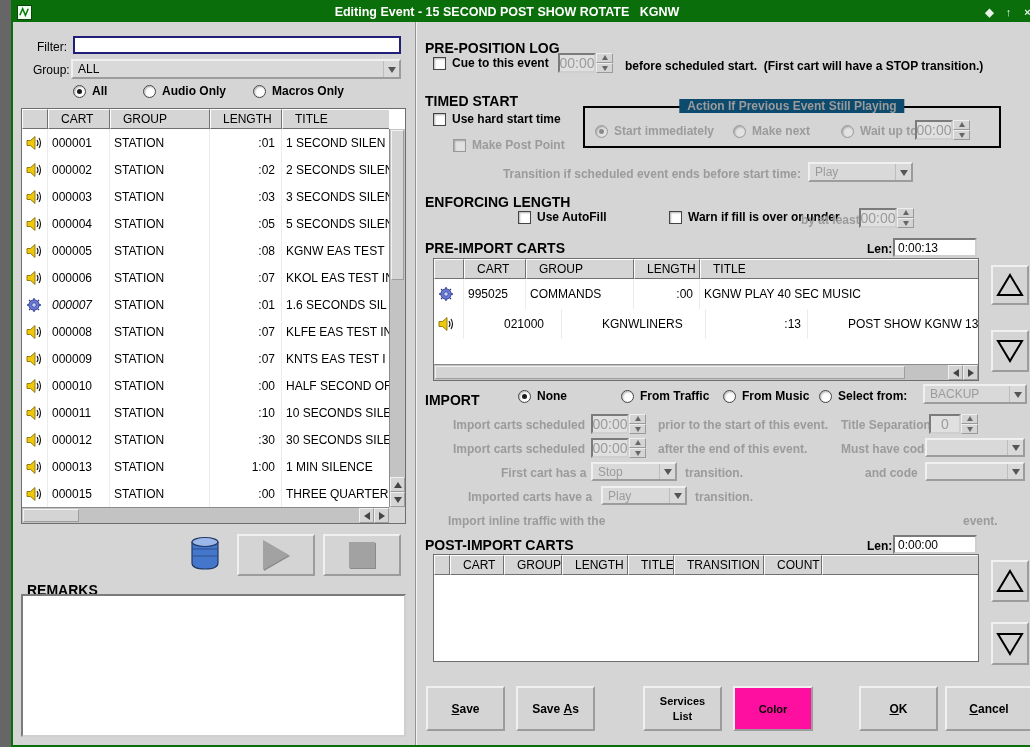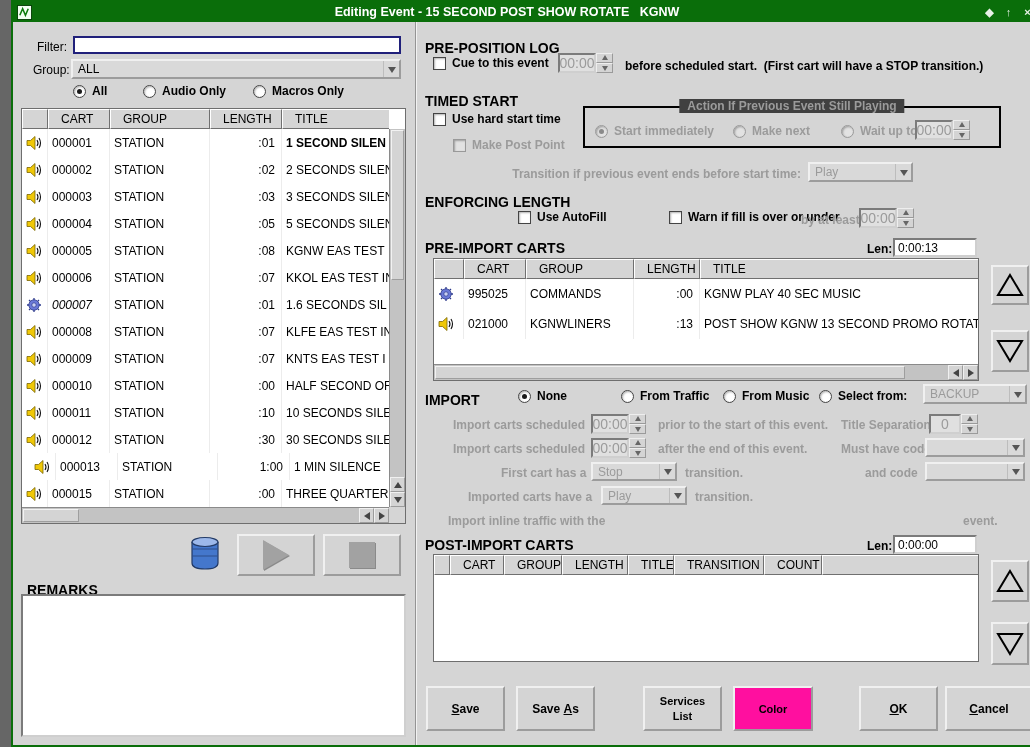--- a/index.html
+++ b/index.html
@@ -64,21 +64,21 @@
   .sarr { width:15px; height:15px; border:1px outset #f0f0f0; background:#d4d4d4; display:flex; align-items:center; justify-content:center; }
   .sarr i { width:0; height:0; border:4px solid transparent; }
   .sarr.u i { border-bottom:6px solid #444; margin-top:-4px; }
   .sarr.d i { border-top:6px solid #444; margin-bottom:-4px; }
   .sarr.l i { border-right:6px solid #444; margin-left:-4px; }
   .sarr.r i { border-left:6px solid #444; margin-right:-4px; }
   .corner { position:absolute; right:0; bottom:0; width:16px; height:16px; background:#d5d5d5; }
 
   
   .fset { position:absolute; border:2px solid #000; }
-  .fset-legend { position:absolute; top:-9px; left:50%; transform:translateX(-50%); background:#404040; padding:0 8px; font-size:12px; font-weight:bold; white-space:nowrap; }
+  .fset-legend { position:absolute; top:-9px; left:50%; transform:translateX(-50%); background:#0c4a6e; padding:0 8px; font-size:12px; font-weight:bold; white-space:nowrap; }
 
   
   .pbtn { position:absolute; height:45px; background:#d4d4d4; border:2px outset #f0f0f0; font-weight:bold; font-size:12px; font-family:inherit; color:#000; display:flex; align-items:center; justify-content:center; cursor:default; }
   .pbtn .mn { text-decoration:underline; }
   .pbtn.color { background:#ff0f9f; font-size:11px; }
   .pbtn.services { flex-direction:column; font-size:11px; line-height:1.35; }
   .arrowbtn { position:absolute; width:38px; background:#d4d4d4; border:2px outset #f0f0f0; display:flex; align-items:center; justify-content:center; }
   .transport { position:absolute; width:78px; height:42px; background:#d4d4d4; border:2px outset #f0f0f0; display:flex; align-items:center; justify-content:center; }
   .play-tri { width:0; height:0; border-left:26px solid #a2a2a2; border-top:15px solid transparent; border-bottom:15px solid transparent; filter: drop-shadow(1px 1px 0 #8a8a8a); }
   .stop-sq { width:26px; height:26px; background:#a2a2a2; box-shadow:1px 1px 0 #8a8a8a; }
@@ -145,21 +145,21 @@
               <svg class="svg-audio" width="17" height="16" viewBox="0 0 17 16">
                 <polygon points="1,5.5 4.5,5.5 9,1.5 9,14.5 4.5,10.5 1,10.5" fill="#f0c807" stroke="#7a6403" stroke-width="0.8"></polygon>
                 <path d="M11 5 Q13 8 11 11" fill="none" stroke="#111" stroke-width="1.1"></path>
                 <path d="M13 3 Q16 8 13 13" fill="none" stroke="#111" stroke-width="1.1"></path>
               </svg>
 
             </span>
             <span class="td" style="width:62px;">000001</span>
             <span class="td" style="width:100px;">STATION</span>
             <span class="td num" style="width:72px;">:01</span>
-            <span class="td" style="flex:1; border-right:none;font-weight:bold;">1 SECOND SILEN</span>
+            <span class="td" style="flex:1; border-right:none;">1 SECOND SILEN</span>
           </div>
           <div class="trow" style="height:27px;">
             <span class="td td-ic ic-audio" style="width:26px;">
               <svg class="svg-audio" width="17" height="16" viewBox="0 0 17 16">
                 <polygon points="1,5.5 4.5,5.5 9,1.5 9,14.5 4.5,10.5 1,10.5" fill="#f0c807" stroke="#7a6403" stroke-width="0.8"></polygon>
                 <path d="M11 5 Q13 8 11 11" fill="none" stroke="#111" stroke-width="1.1"></path>
                 <path d="M13 3 Q16 8 13 13" fill="none" stroke="#111" stroke-width="1.1"></path>
               </svg>
 
             </span>
@@ -310,21 +310,21 @@
                 <path d="M11 5 Q13 8 11 11" fill="none" stroke="#111" stroke-width="1.1"></path>
                 <path d="M13 3 Q16 8 13 13" fill="none" stroke="#111" stroke-width="1.1"></path>
               </svg>
 
             </span>
             <span class="td" style="width:62px;">000012</span>
             <span class="td" style="width:100px;">STATION</span>
             <span class="td num" style="width:72px;">:30</span>
             <span class="td" style="flex:1; border-right:none;">30 SECONDS SILE</span>
           </div>
-          <div class="trow" style="height:27px;padding-left:8px;">
+          <div class="trow" style="height:27px;">
             <span class="td td-ic ic-audio" style="width:26px;">
               <svg class="svg-audio" width="17" height="16" viewBox="0 0 17 16">
                 <polygon points="1,5.5 4.5,5.5 9,1.5 9,14.5 4.5,10.5 1,10.5" fill="#f0c807" stroke="#7a6403" stroke-width="0.8"></polygon>
                 <path d="M11 5 Q13 8 11 11" fill="none" stroke="#111" stroke-width="1.1"></path>
                 <path d="M13 3 Q16 8 13 13" fill="none" stroke="#111" stroke-width="1.1"></path>
               </svg>
 
             </span>
             <span class="td" style="width:62px;">000013</span>
             <span class="td" style="width:100px;">STATION</span>
@@ -440,21 +440,21 @@
             </span>
           </span>
       </div>
     </div>
 
     <label class="check dis" style="left:440px; top:116px;">
       <span class="cbox"></span>
       <span>Make Post Point</span>
     </label>
 
-    <span class="abs blabel dis" style="left:470px; top:145px; width:318px; text-align:right;">Transition if previous event ends before start time:</span>
+    <span class="abs blabel dis" style="left:470px; top:145px; width:318px; text-align:right;">Transition if scheduled event ends before start time:</span>
     <div class="abs combo dis" style="left:795px; top:140px; width:105px; height:20px;">
       <span class="ctext">Play</span>
       <span class="cbtn">
           <i></i>
         </span>
     </div>
 
     <span class="abs slabel" style="left:412px; top:172px;">ENFORCING LENGTH</span>
     <label class="check" style="left:505px; top:188px;">
       <span class="cbox"></span>
@@ -507,21 +507,21 @@
                   <line x1="3" y1="13" x2="4.4" y2="11.6"></line>
                   <line x1="11.6" y1="4.4" x2="13" y2="3"></line>
                 </g>
               </svg>
             </span>
             <span class="td" style="width:62px;">995025</span>
             <span class="td" style="width:108px;">COMMANDS</span>
             <span class="td num" style="width:66px;">:00</span>
             <span class="td" style="flex:1; border-right:none;">KGNW PLAY 40 SEC MUSIC</span>
           </div>
-          <div class="trow" style="height:30px;">
+          <div class="trow" style="height:30px;gap:36px;">
             <span class="td td-ic ic-audio" style="width:30px;">
               <svg class="svg-audio" width="17" height="16" viewBox="0 0 17 16">
                 <polygon points="1,5.5 4.5,5.5 9,1.5 9,14.5 4.5,10.5 1,10.5" fill="#f0c807" stroke="#7a6403" stroke-width="0.8"></polygon>
                 <path d="M11 5 Q13 8 11 11" fill="none" stroke="#111" stroke-width="1.1"></path>
                 <path d="M13 3 Q16 8 13 13" fill="none" stroke="#111" stroke-width="1.1"></path>
               </svg>
 
             </span>
             <span class="td" style="width:62px;">021000</span>
             <span class="td" style="width:108px;">KGNWLINERS</span>

